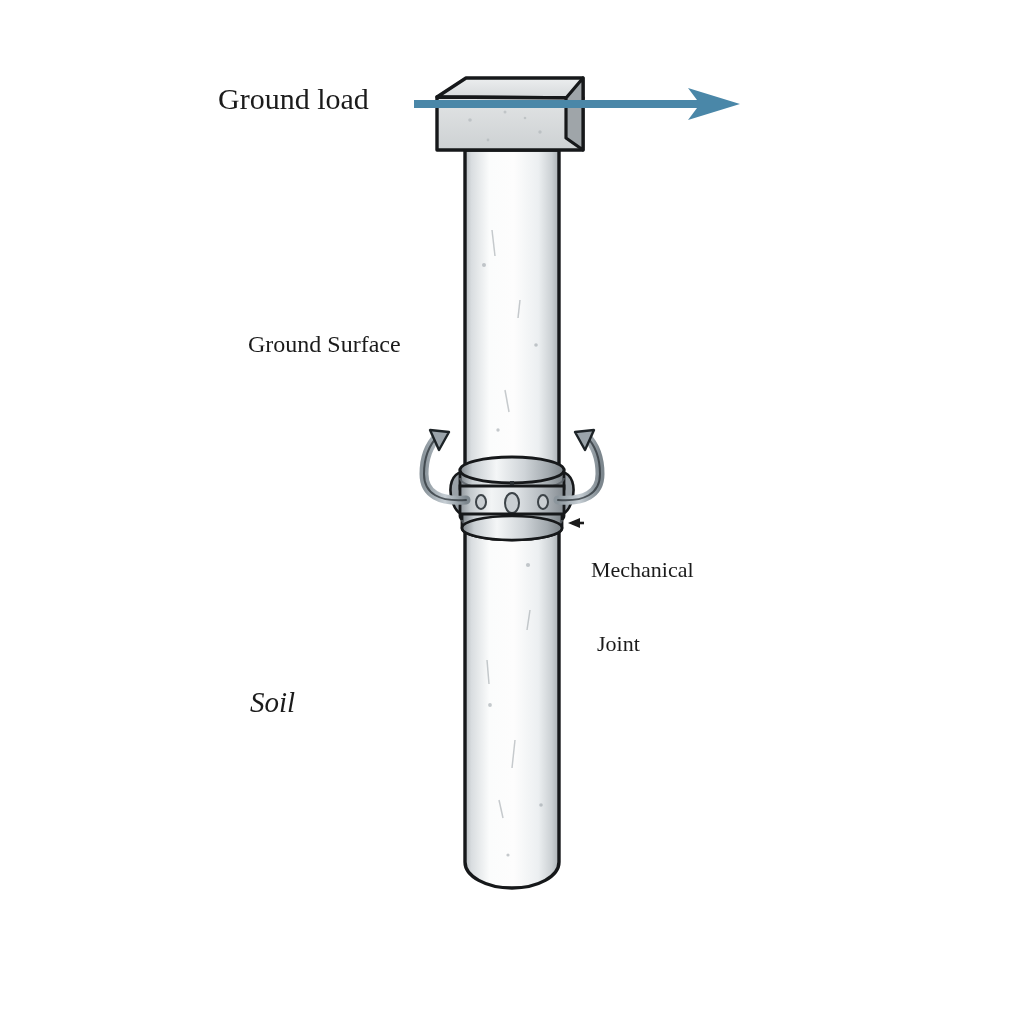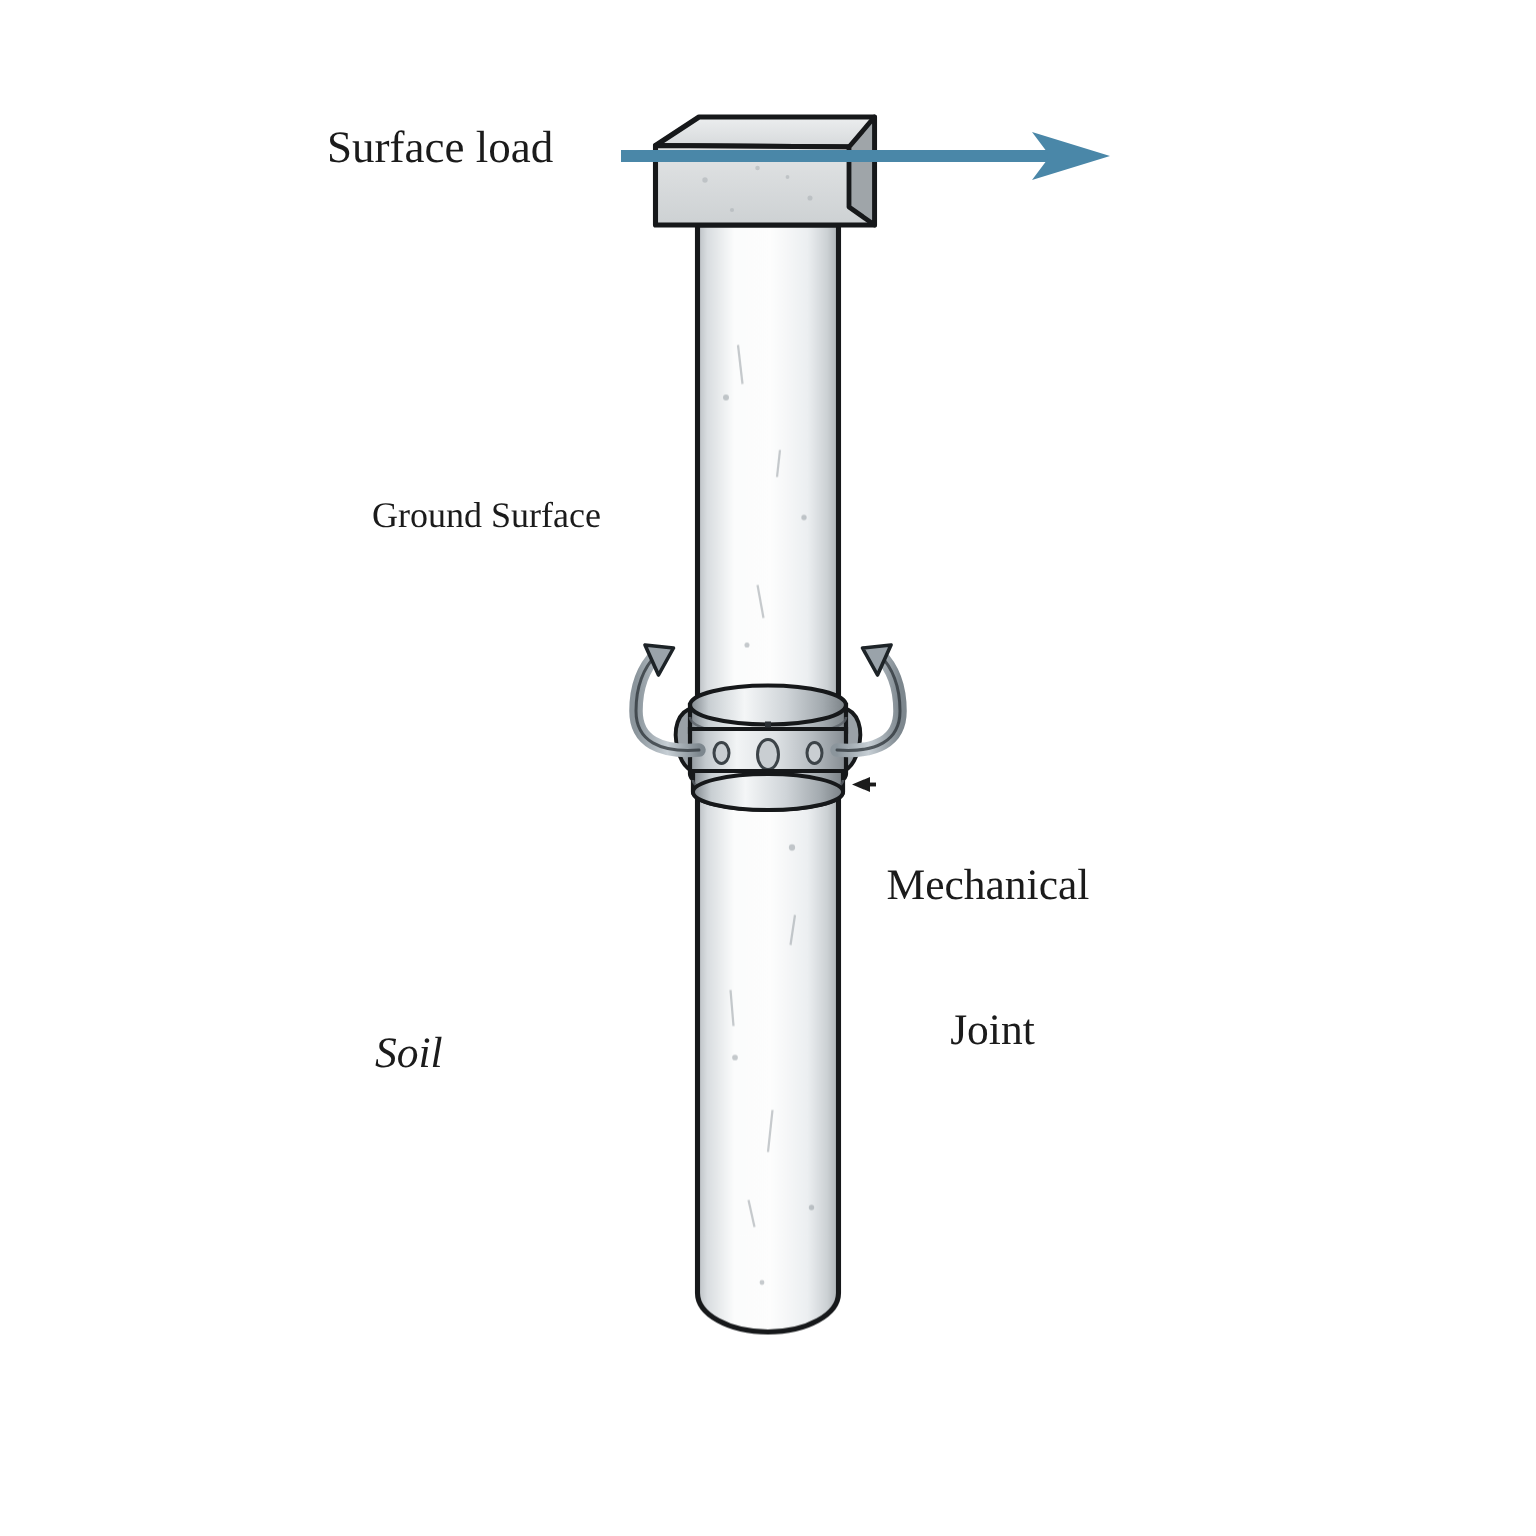--- a/index.html
+++ b/index.html
@@ -5,21 +5,21 @@
   html,body{margin:0;padding:0;background:#ffffff;}
   body{width:1024px;height:1024px;overflow:hidden;
        font-family:"Liberation Serif","DejaVu Serif",serif;}
   #stage{position:relative;width:1024px;height:1024px;background:#fff;}
   svg.layer{position:absolute;left:0;top:0;width:1024px;height:1024px;}
   .lbl{position:absolute;color:#1b1b1b;font-family:"Liberation Serif","DejaVu Serif",serif;
        white-space:pre;line-height:1.12;}
   #lateral-load-label{left:218px;top:82px;font-size:30px;}
   #ground-surface-label{left:248px;top:331px;font-size:24px;}
   #soil-label{left:250px;top:686px;font-size:29px;font-style:italic;}
-  #mech-joint-label{left:591px;top:509px;font-size:29px;text-align:left;}
+  #mech-joint-label{left:591px;top:509px;font-size:22px;text-align:left;}
 </style>
 </head>
 <body>
 
 <div id="stage">
 
   <svg class="layer" viewBox="0 0 1024 1024">
     <defs>
 
       <linearGradient id="sideFade" x1="0" y1="0" x2="1" y2="0">
@@ -239,24 +239,24 @@
       <path d="M558,500 C584,502 600,494 600,474 C600,456 594,444 586,436" fill="none" stroke="#2b3237" stroke-width="2" stroke-linecap="round" opacity=".75"></path>
       <polygon points="594,430 575,432 585,450" fill="#9aa3aa" stroke="#1d2327" stroke-width="2.4" stroke-linejoin="round"></polygon>
     </g>
 
     <g>
       <line x1="572" y1="523" x2="584" y2="523" stroke="#1b1b1b" stroke-width="2.6"></line>
       <polygon points="568,523 580,518 580,528" fill="#1b1b1b"></polygon>
     </g>
   </svg>
 
-  <div class="lbl" id="lateral-load-label">Surface load</div>
+  <div class="lbl" id="lateral-load-label">Ground load</div>
 
   <div class="lbl" id="ground-surface-label">Ground Surface</div>
 
   <div class="lbl" id="soil-label">Soil</div>
 
   <div id="mech-joint-label" class="lbl">
     <div>Mechanical</div>
-    <div style="text-align:center;padding-left:6px">Joint</div>
+    <div style="padding-left:6px">Joint</div>
   </div>
 
 </div>
 
 </body></html>

